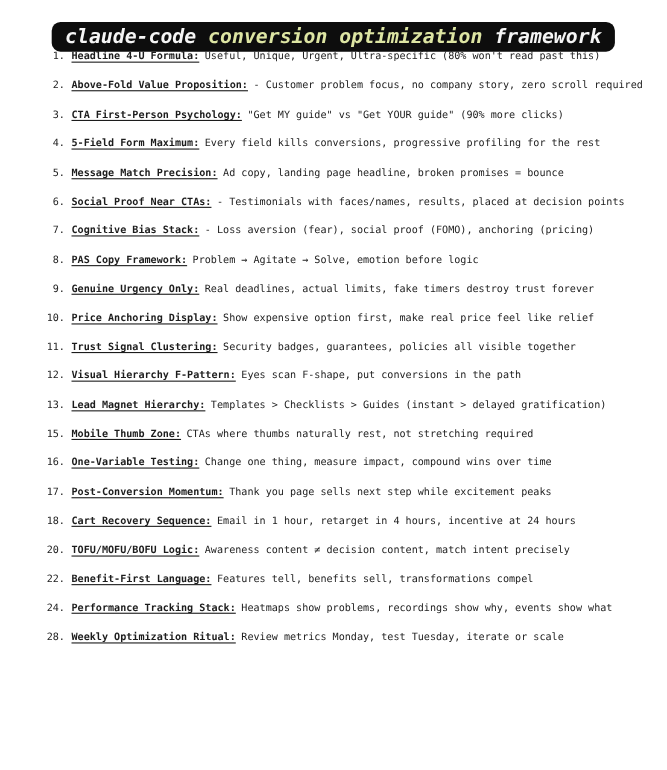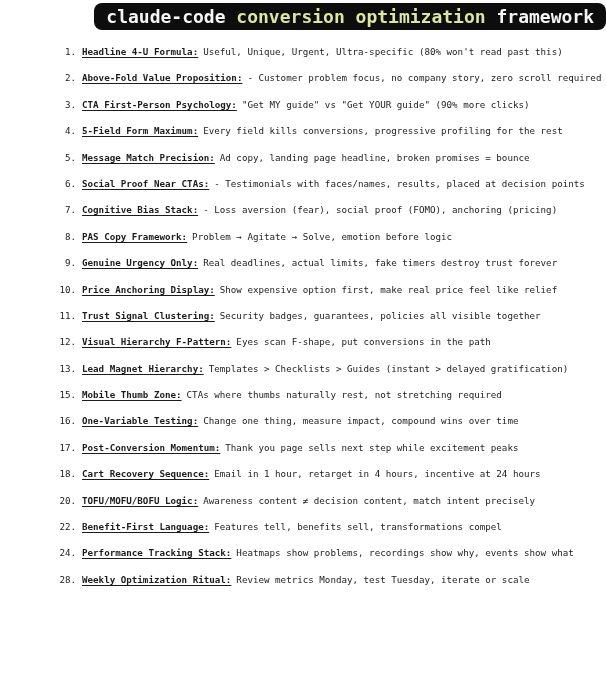--- a/index.html
+++ b/index.html
@@ -14,39 +14,40 @@
     margin: 0;
     padding: 0;
     width: 606px;
     height: 700px;
     background: var(--page-bg);
     font-family: "DejaVu Sans Mono", "Liberation Mono", monospace;
     color: var(--body-text);
     overflow: hidden;
   }
   .title-wrap {
-    text-align: right;
-    padding-top: 3px;
+    text-align: center;
+    padding-top: 20px;
     height: 31px;
+    font-style: italic;
   }
   .title-pill {
     display: inline-block;
     background: var(--title-bg);
     color: var(--title-fg);
     font-weight: bold;
     font-size: 18px;
     line-height: 27px;
     padding: 0 12px;
     border-radius: 8px;
     white-space: nowrap;
   }
   .title-pill .accent { color: var(--accent); }
   .list {
     margin-top: 8px;
-    padding-left: 50px;
+    padding-left: 33px;
   }
   .row {
     white-space: nowrap;
     height: 26.4px;
     line-height: 26.4px;
     font-size: 9.2px;
   }
   .num {
     display: inline-block;
     width: 26px;

